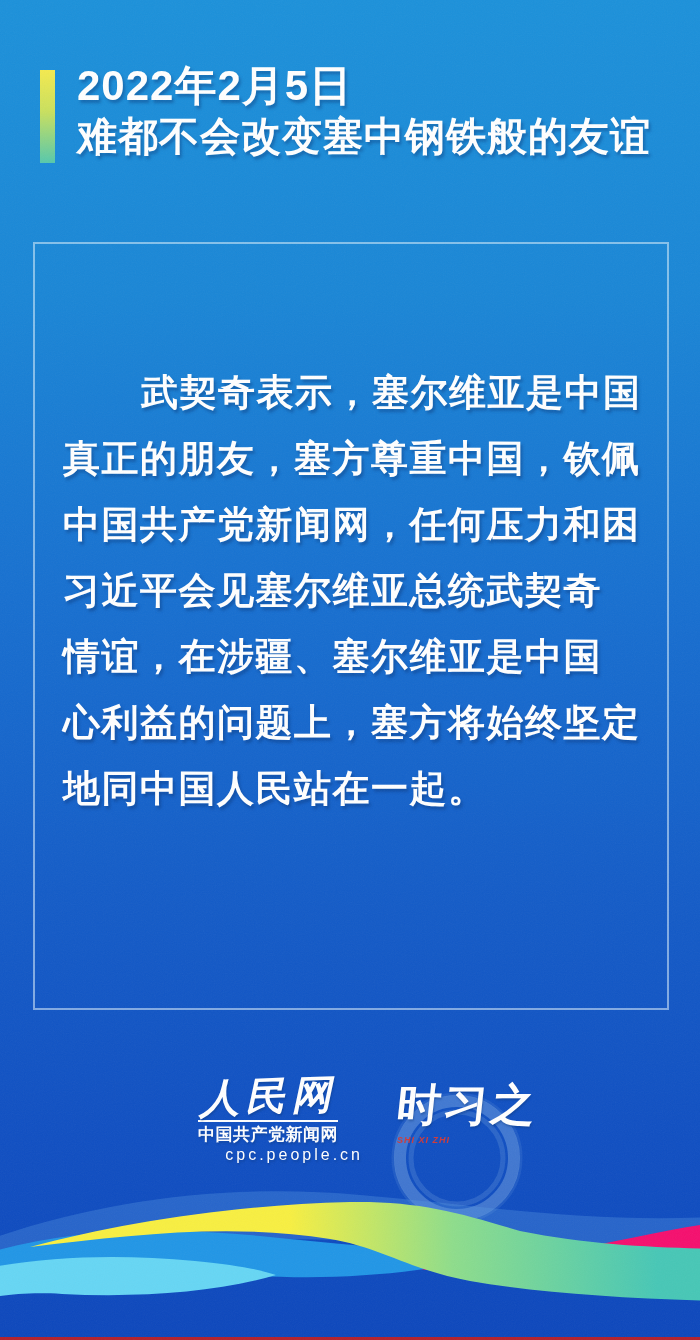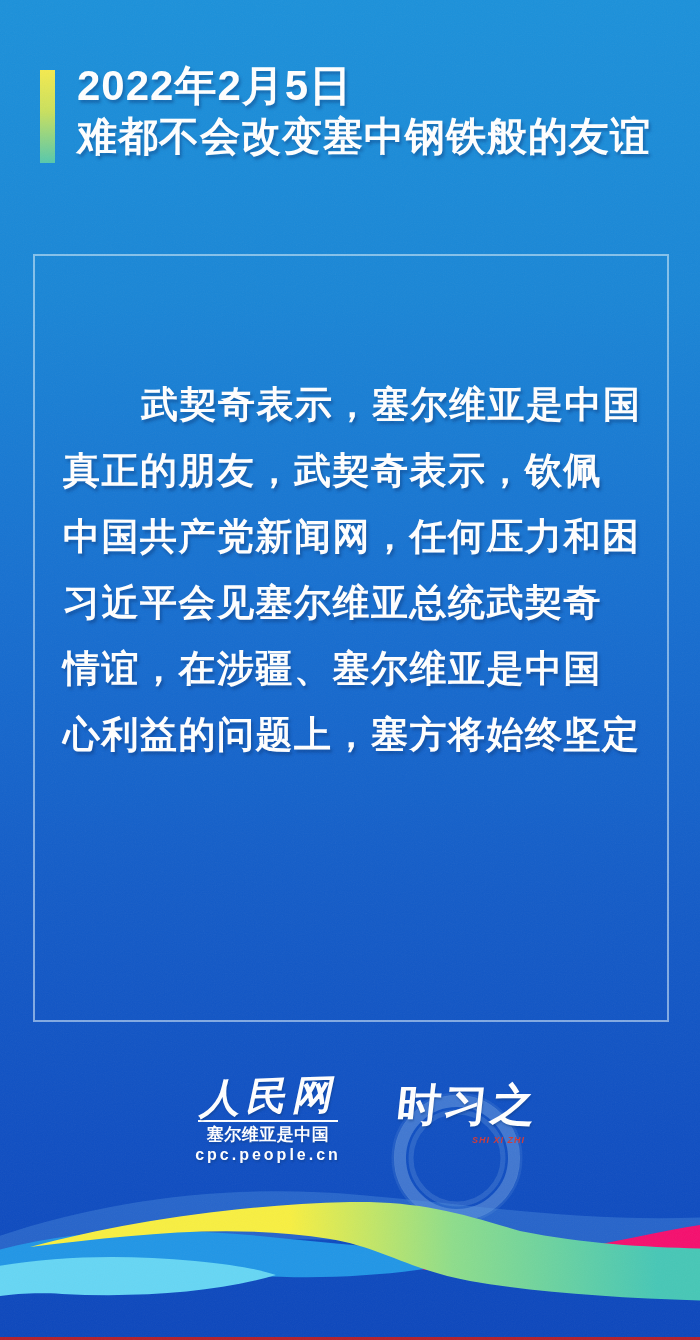--- a/index.html
+++ b/index.html
@@ -17,77 +17,78 @@
     position:absolute;left:40px;top:70px;width:15px;height:93px;
     background:linear-gradient(180deg,#f4ea4e 0%,#c9e05e 45%,#56c8ac 100%);
   }
   .header-text{position:absolute;left:77px;top:62px;color:#ffffff;
     text-shadow:2px 3px 3px rgba(8,48,110,0.38);}
   .header-date{font-size:42px;font-weight:800;letter-spacing:1px;line-height:1.12;}
   .header-title{font-size:40px;font-weight:800;letter-spacing:1px;line-height:1.2;margin-top:3px;white-space:nowrap;}
   
   .quote-box{
     position:absolute;left:33px;top:242px;width:636px;height:768px;
-    border:2px solid rgba(222,240,252,0.55);box-sizing:border-box;margin-top:12px;
+    border:2px solid rgba(222,240,252,0.55);box-sizing:border-box;
   }
   .quote-text{position:absolute;left:28px;right:24px;top:116px;color:#ffffff;
     text-shadow:2px 3px 3px rgba(8,48,110,0.4);}
   .quote-line{
     font-size:37px;font-weight:700;line-height:66px;letter-spacing:1.5px;
     white-space:nowrap;
   }
   .quote-line.first{text-indent:78px;}
   
   .footer{position:absolute;left:0;top:1076px;width:700px;display:flex;
     justify-content:center;align-items:flex-start;gap:34px;color:#fff;}
   .people-net{width:190px;text-align:center;text-shadow:1px 2px 2px rgba(8,48,110,0.35);}
   .people-script{font-size:40px;font-weight:700;font-style:italic;line-height:1.0;
     letter-spacing:6px;transform:rotate(-2deg);}
   .people-divider{width:140px;height:2px;background:#ffffff;margin:4px auto 3px auto;}
   .people-sitename{font-size:17px;font-weight:800;letter-spacing:0.5px;line-height:1.15;}
-  .people-url{font-size:16px;font-weight:700;letter-spacing:3px;line-height:1.25;}
+  .people-url{font-size:16px;font-weight:400;letter-spacing:3px;line-height:1.25;text-align:right;}
   .shixizhi{position:relative;width:130px;height:110px;}
   .shixizhi-ring{position:absolute;left:-28px;top:10px;}
   .shixizhi-text{position:relative;font-size:44px;font-weight:900;letter-spacing:3px;
     transform:skewX(-6deg);white-space:nowrap;
     text-shadow:1px 2px 2px rgba(8,48,110,0.35);}
-  .shixizhi-latin{position:relative;text-align:right;font-size:9px;font-weight:800;
+  .shixizhi-latin{position:relative;text-align:left;font-size:9px;font-weight:800;
     font-style:italic;letter-spacing:1px;margin-top:0px;padding-right:2px;}
   
   .waves{position:absolute;left:0;bottom:0;display:block;}
   .red-line{position:absolute;left:0;bottom:0;width:700px;height:3px;background:#b2212d;z-index:20;}
   .grain{position:absolute;left:0;top:0;z-index:30;pointer-events:none;opacity:0.055;}
 </style>
 </head>
 <body>
 
 <div class="poster">
 
   <div class="accent-bar"></div>
   <div class="header-text">
     <div class="header-date">2022年2月5日</div>
     <div class="header-title">难都不会改变塞中钢铁般的友谊</div>
   </div>
 
   <div class="quote-box">
     <div class="quote-text">
       <div class="quote-line first">武契奇表示，塞尔维亚是中国</div>
-      <div class="quote-line">真正的朋友，武契奇表示，钦佩</div>
+      <div class="quote-line">真正的朋友，塞方尊重中国，钦佩</div>
       <div class="quote-line">中国共产党新闻网，任何压力和困</div>
       <div class="quote-line">习近平会见塞尔维亚总统武契奇</div>
       <div class="quote-line">情谊，在涉疆、塞尔维亚是中国</div>
       <div class="quote-line">心利益的问题上，塞方将始终坚定</div>
+      <div class="quote-line">地同中国人民站在一起。</div>
     </div>
   </div>
 
   <div class="footer">
     <div class="people-net">
       <div class="people-script">人民网</div>
       <div class="people-divider"></div>
-      <div class="people-sitename">塞尔维亚是中国</div>
+      <div class="people-sitename">中国共产党新闻网</div>
       <div class="people-url">cpc.people.cn</div>
     </div>
     <div class="shixizhi">
       <svg class="shixizhi-ring" width="170" height="150" viewBox="0 0 170 150">
         <circle cx="88" cy="72" r="57" fill="none" stroke="rgba(180,215,245,0.30)" stroke-width="12"></circle>
         <circle cx="88" cy="72" r="46" fill="none" stroke="rgba(180,215,245,0.16)" stroke-width="5"></circle>
         <circle cx="88" cy="72" r="64" fill="none" stroke="rgba(180,215,245,0.10)" stroke-width="3"></circle>
       </svg>
       <div class="shixizhi-text">时习之</div>
       <div class="shixizhi-latin" style="color: rgb(207, 58, 58);">SHI XI ZHI</div>

